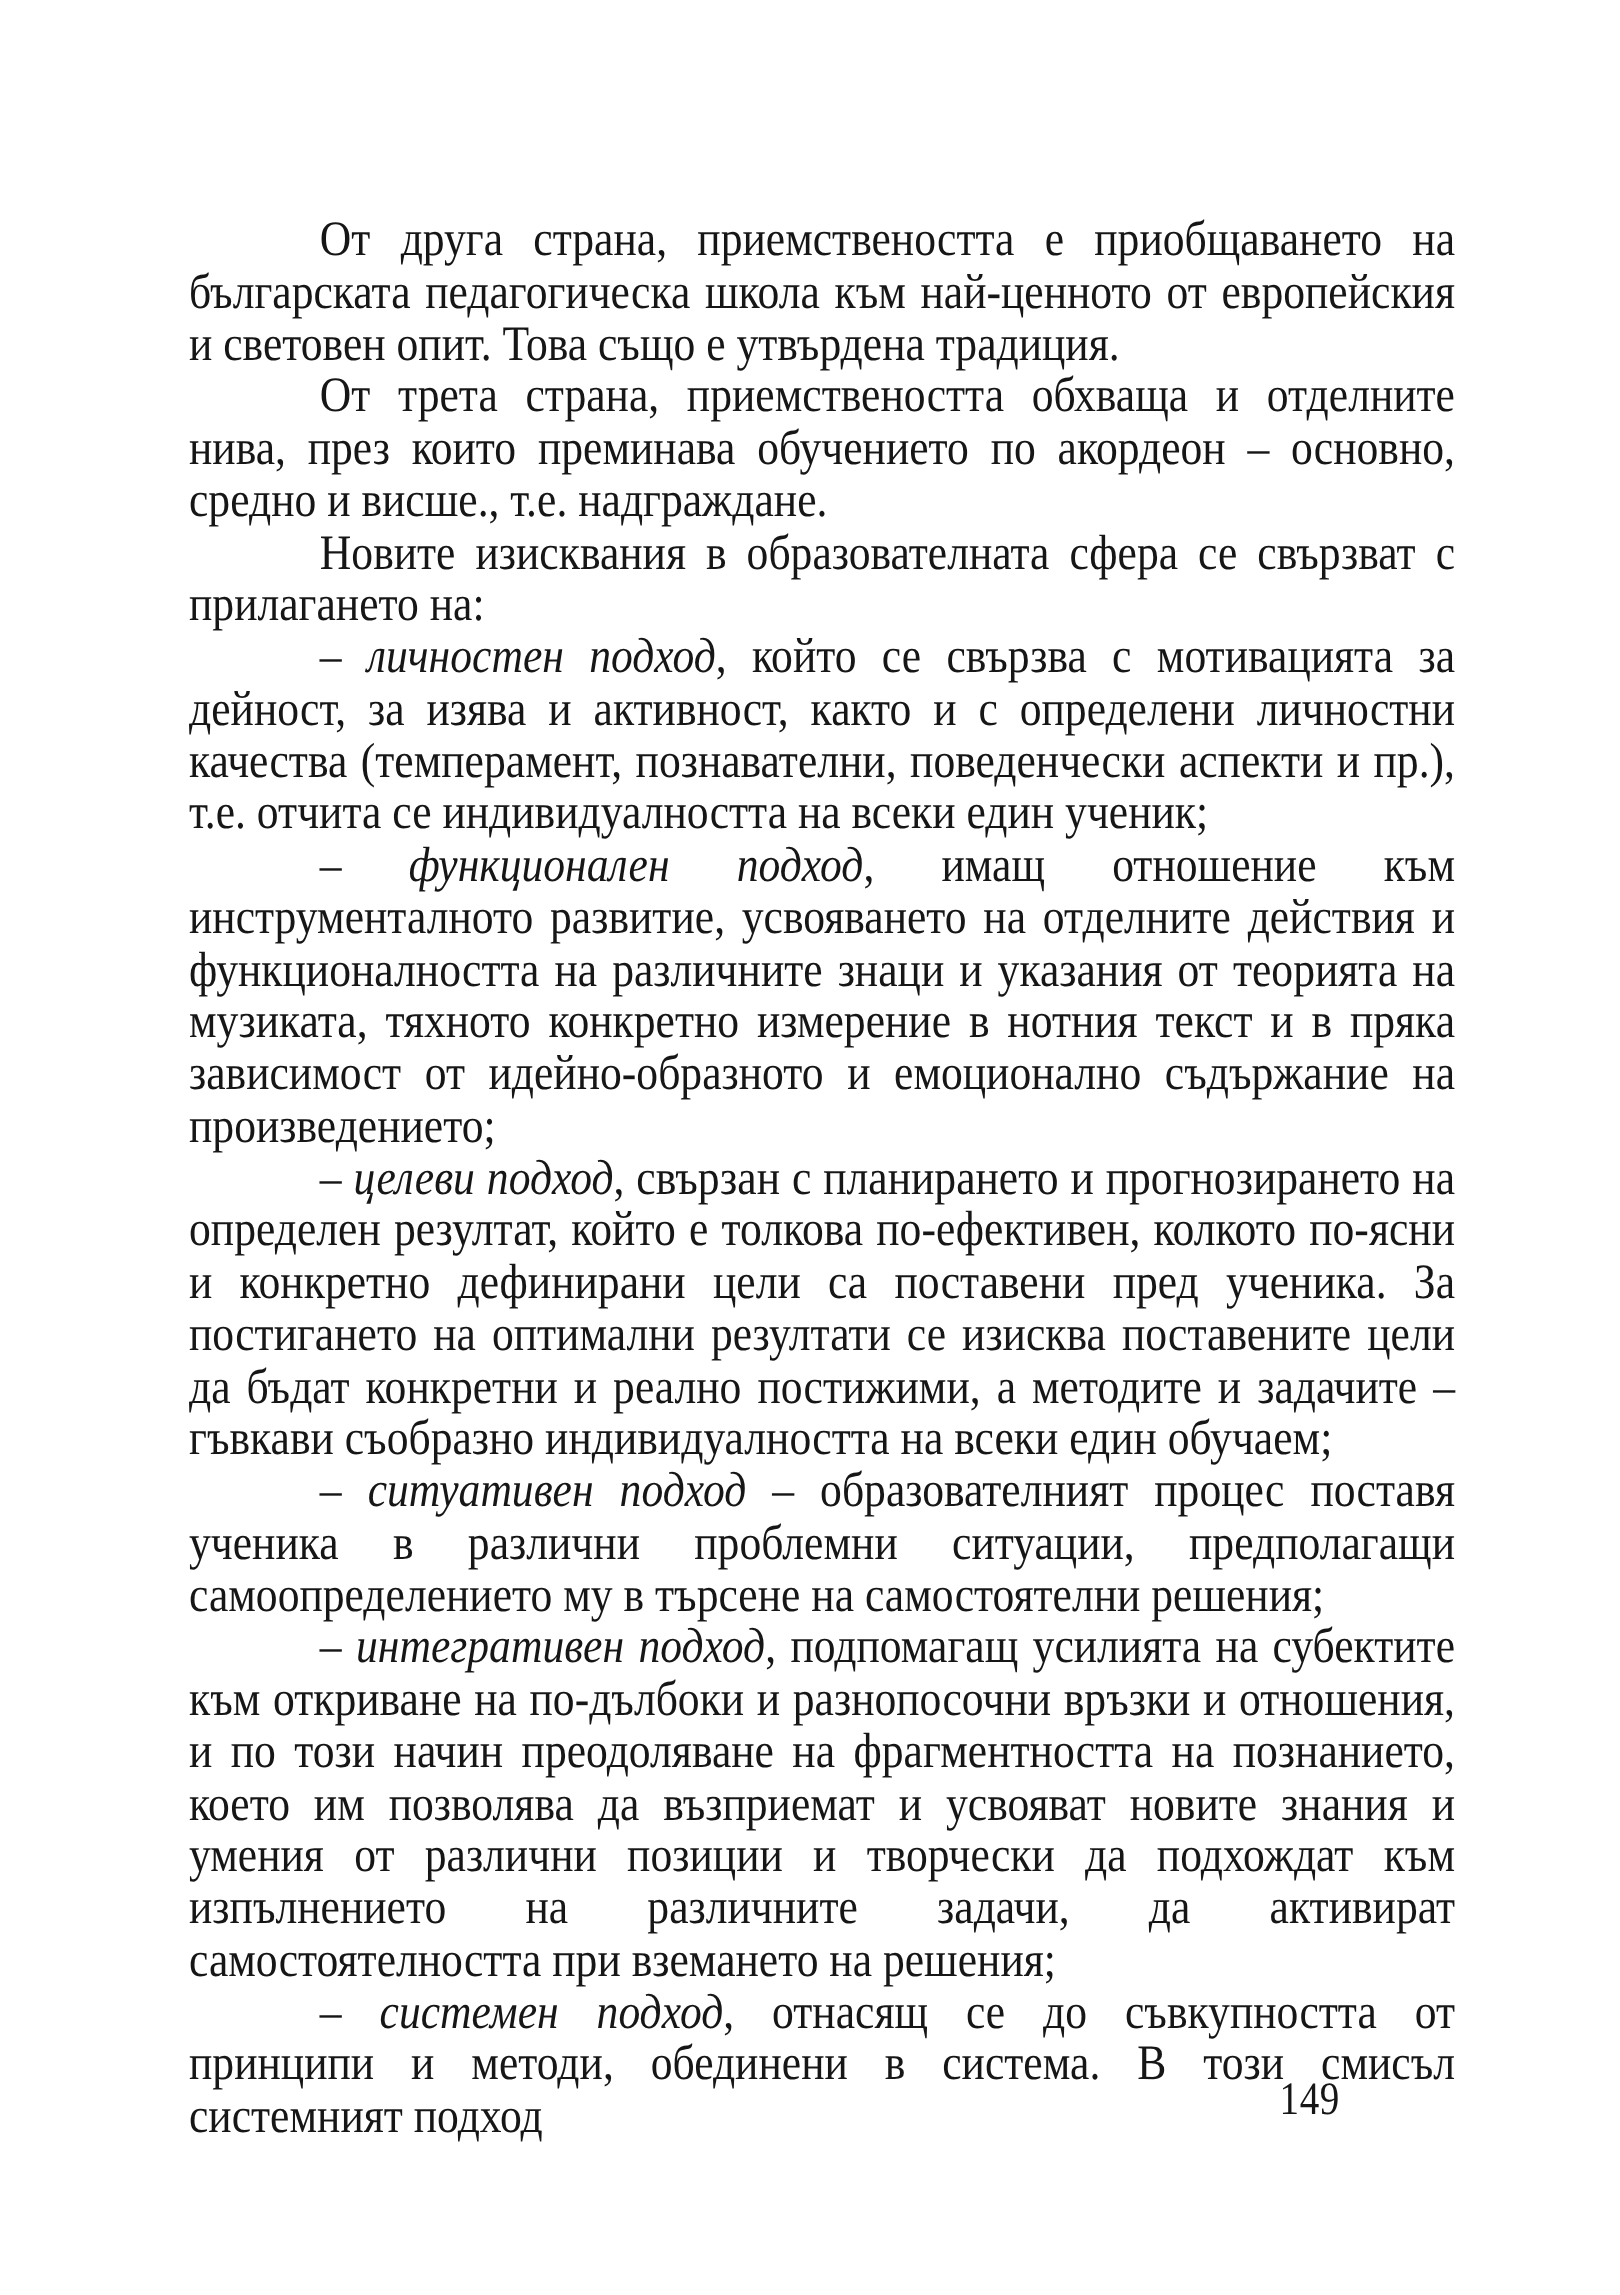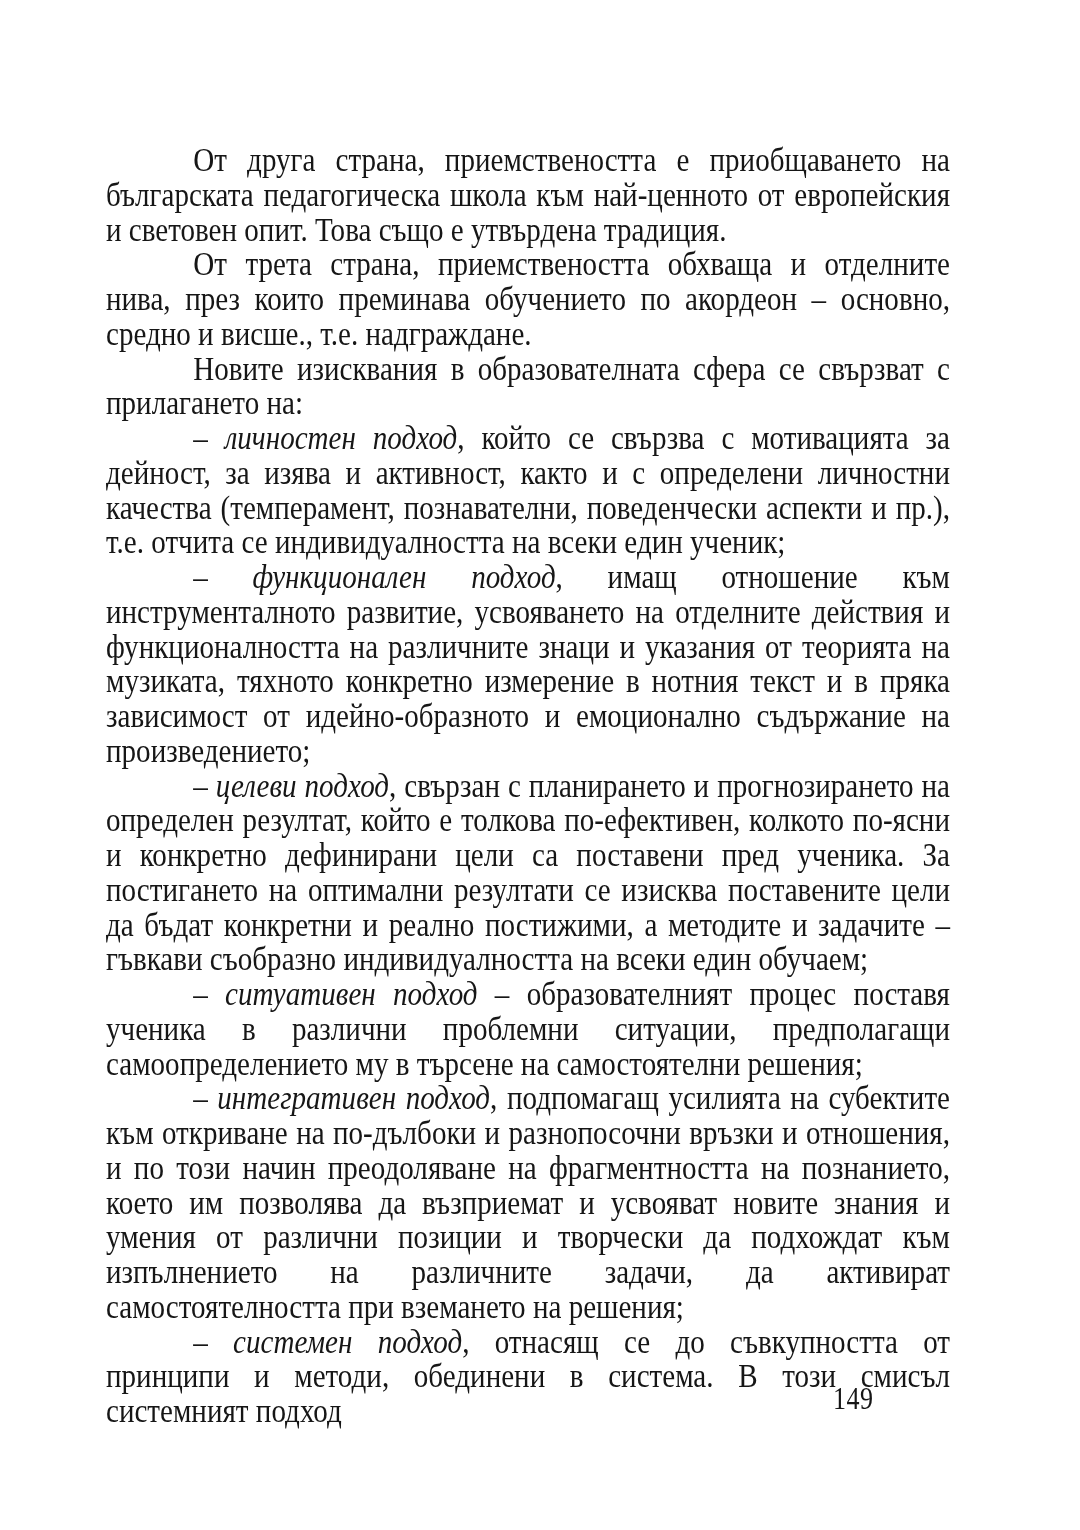--- a/index.html
+++ b/index.html
@@ -11,20 +11,21 @@
     height: 1530px;
     position: relative;
     overflow: hidden;
     background: #ffffff;
     font-family: "Liberation Serif", "DejaVu Serif", serif;
     color: #161616;
   }
   .page {
     position: absolute;
     inset: 0;
+    margin-left: 20px;
   }
   
   .text-block {
     position: absolute;
     left: 106px;
     top: 143px;
     width: 958px;
     transform: scaleX(0.881);
     transform-origin: 0 0;
     font-size: 33px;

